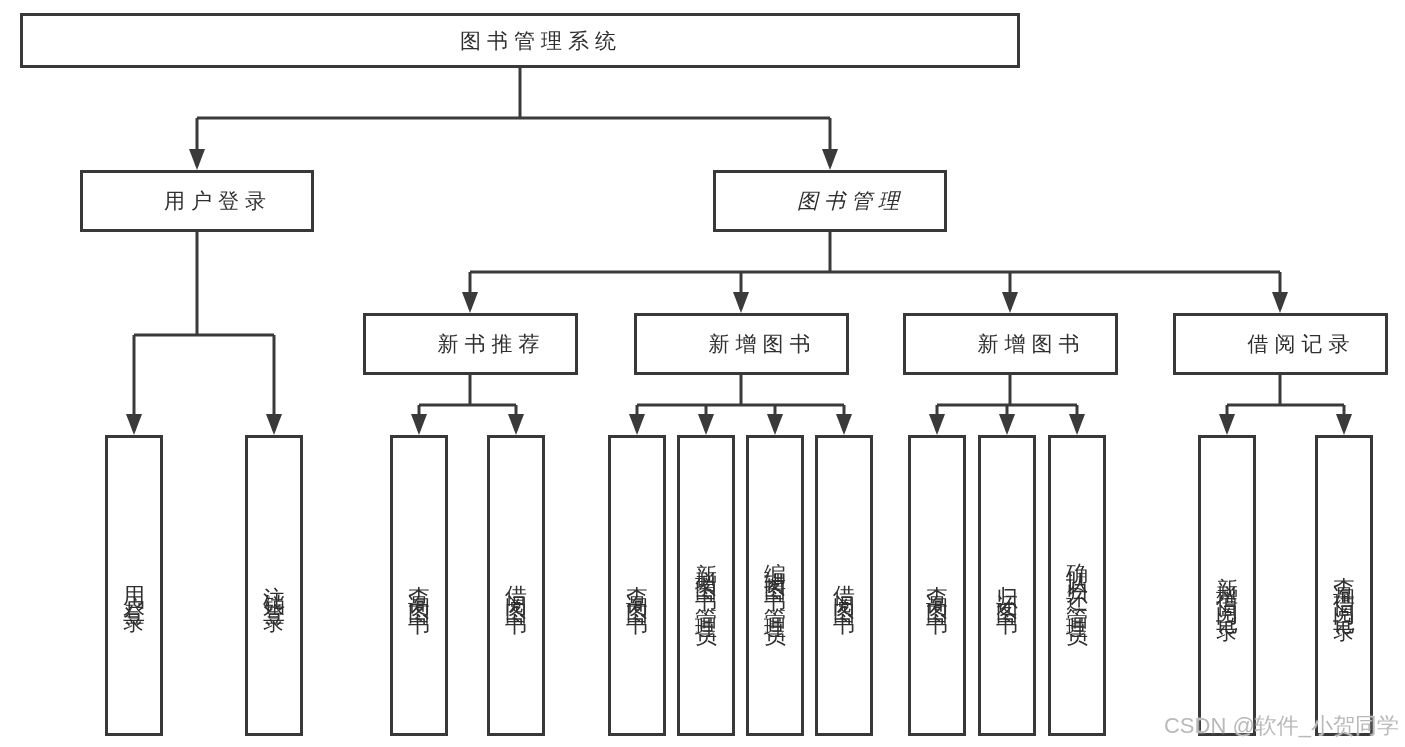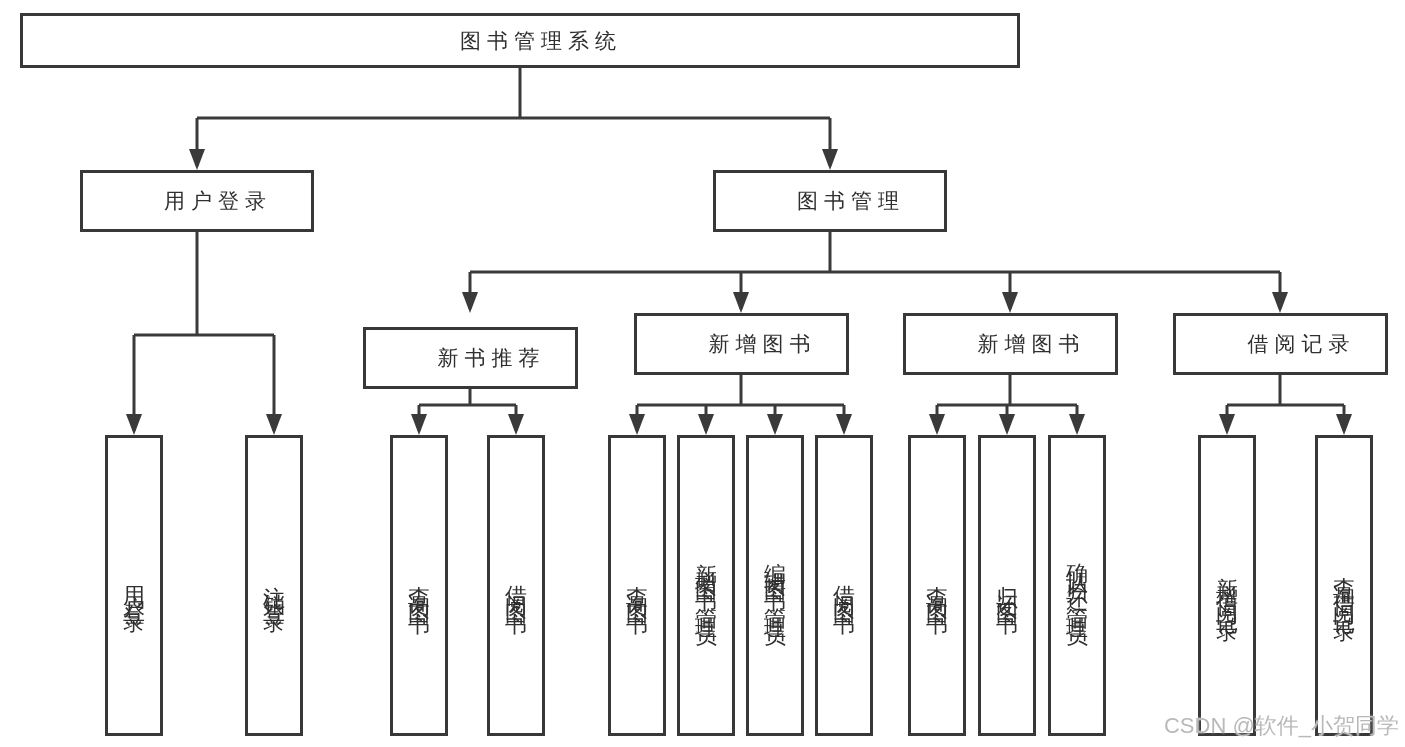--- a/index.html
+++ b/index.html
@@ -105,25 +105,25 @@
     </g>
   </svg>
 
   <div class="node hnode" style="left:20px; top:13px; width:1000px; height:55px;">
     <span>图书管理系统</span>
   </div>
 
   <div class="node hnode" style="left:80px; top:170px; width:234px; height:62px;">
     <span>用户登录</span>
   </div>
-  <div class="node hnode" style="left:713px; top:170px; width:234px; height:62px;">
+  <div class="node hnode" style="left:713px; top:170px; width:234px; height:62px;font-style:italic;">
     <span>图书管理</span>
   </div>
 
-  <div class="node hnode" style="left:363px; top:313px; width:215px; height:62px;margin-top:14px;">
+  <div class="node hnode" style="left:363px; top:313px; width:215px; height:62px;">
     <span>新书推荐</span>
   </div>
   <div class="node hnode" style="left:634px; top:313px; width:215px; height:62px;">
     <span>新增图书</span>
   </div>
   <div class="node hnode" style="left:903px; top:313px; width:215px; height:62px;">
     <span>新增图书</span>
   </div>
   <div class="node hnode" style="left:1173px; top:313px; width:215px; height:62px;">
     <span>借阅记录</span>

